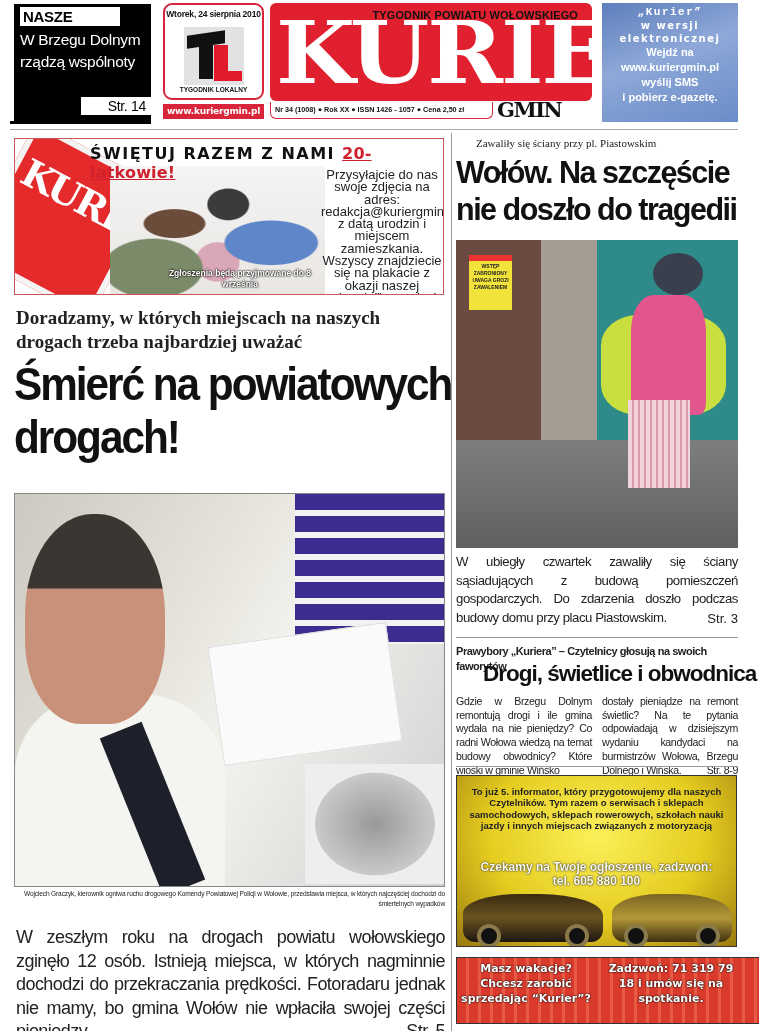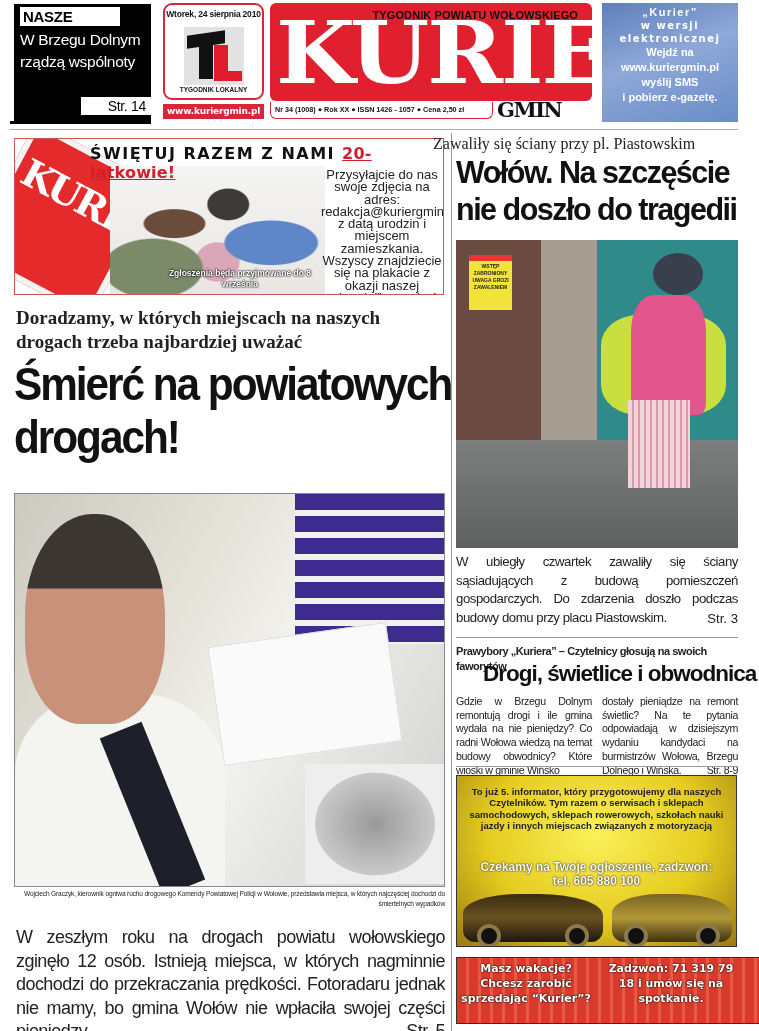--- a/index.html
+++ b/index.html
@@ -31,21 +31,21 @@
   #kurier-banner { left: 270px; top: 3px; width: 322px; height: 98px; background: #e0202f; border-radius: 6px; overflow: hidden; }
   #kurier-banner .tagline { position: absolute; right: 14px; top: 6px; font-size: 11px; font-weight: bold; color: #111; letter-spacing: 0.1px; }
   #kurier-banner .title { position: absolute; left: 6px; top: 4px; font-family: "DejaVu Serif", serif; font-size: 86px; line-height: 92px;
     color: #fff; font-weight: bold; letter-spacing: -2px; transform: scaleX(1.06); transform-origin: left; }
   #issue-info { left: 270px; top: 102px; width: 223px; height: 17px; border: 1.5px solid #d9253a; border-top: none; border-radius: 0 0 6px 6px;
     font-size: 7.2px; font-weight: bold; line-height: 15px; padding-left: 4px; white-space: nowrap; }
   #gmin { left: 497px; top: 97px; font-family: "DejaVu Serif", serif; font-size: 21px; font-weight: bold; letter-spacing: -1.5px; text-align: center; }
 
   #ekurier { left: 602px; top: 3px; width: 136px; height: 119px; background: linear-gradient(160deg, #5e7fbd 0%, #8ea8d8 45%, #6a8cc8 100%);
     color: #fff; text-align: center; }
-  #ekurier .l1 { font-family: Liberation Sans, sans-serif; font-weight: bold; font-size: 11px; letter-spacing: 1.5px; line-height: 13px; margin-top: 3px; }
+  #ekurier .l1 { font-family: Liberation Mono, monospace; font-weight: bold; font-size: 11px; letter-spacing: 1.5px; line-height: 13px; margin-top: 3px; }
   #ekurier .l2 { font-family: "DejaVu Sans", sans-serif; font-weight: bold; font-size: 10px; letter-spacing: 1.5px; line-height: 13px; }
   #ekurier .l3 { font-weight: bold; font-size: 11px; line-height: 15px; }
 
   #top-rule { left: 10px; top: 129px; width: 728px; height: 1px; background: #aaa; }
 
   
   #promo { left: 14px; top: 138px; width: 430px; height: 157px; border: 1px solid #c55; overflow: hidden; background: #fff; }
   #promo .paper { position: absolute; left: -22px; top: 6px; width: 140px; height: 150px; background: #e42a2a; transform: rotate(28deg); border: 6px solid #f3f3f3; }
   #promo .paper span { position: absolute; left: 6px; top: 20px; font-family: "DejaVu Serif", serif; font-weight: bold; font-size: 38px; color: #fff; transform: rotate(0deg); letter-spacing: -2px; }
   #promo .headline { position: absolute; left: 75px; top: 5px; font-size: 16px; font-weight: bold; letter-spacing: 1.5px; color: #111; font-family: "DejaVu Sans", sans-serif; }
@@ -72,21 +72,21 @@
   #lead-photo .tie { position: absolute; left: 115px; top: 230px; width: 45px; height: 170px; background: #1d1f2a; transform: rotate(-22deg); }
   #lead-photo .shelf { position: absolute; left: 280px; top: 0; width: 150px; height: 150px; background: repeating-linear-gradient(#3d2b90 0 16px, #f2f2f2 16px 22px); }
   #lead-photo .map { position: absolute; left: 290px; top: 270px; width: 140px; height: 120px; background: radial-gradient(#999, #c9c9c9 60%, #eee 61%); }
   #lead-photo .papers { position: absolute; left: 200px; top: 140px; width: 180px; height: 120px; background: #fafafa; transform: rotate(-8deg); border: 1px solid #ddd; }
   #lead-caption { left: 14px; top: 889px; width: 431px; text-align: right; font-size: 6.6px; line-height: 10px; color: #222; letter-spacing: -0.15px; }
   #lead-body { left: 16px; top: 926px; width: 429px; font-size: 18px; line-height: 23.5px; color: #222; letter-spacing: -0.55px; text-align: justify; }
   #lead-body .str { float: right; }
 
   
   #col-rule { left: 451px; top: 133px; width: 1px; height: 898px; background: #999; }
-  #wolow-kicker { left: 433px; top: 134px; font-family: "Liberation Serif", serif; font-size: 16px; line-height: 19px; color: #222; }
+  #wolow-kicker { left: 476px; top: 134px; font-family: "Liberation Serif", serif; font-size: 11px; line-height: 19px; color: #222; }
   #wolow-head { left: 456px; top: 154px; width: 290px; font-weight: bold; font-size: 30.5px; line-height: 37px; letter-spacing: -1.5px; }
   #wolow-photo { left: 456px; top: 240px; width: 282px; height: 308px; overflow: hidden;
     background: linear-gradient(90deg, #6a4a41 0 30%, #a59d92 30% 50%, #2f8a8a 50% 100%); }
   #wolow-photo .ground { position: absolute; left: 0; top: 200px; width: 282px; height: 108px; background: linear-gradient(#7c7f7d, #5e615f); }
   #wolow-photo .sign { position: absolute; left: 13px; top: 15px; width: 43px; height: 55px; background: #f2e33b; border-top: 6px solid #e33; }
   #wolow-photo .sign span { display: block; font-size: 5px; font-weight: bold; text-align: center; line-height: 7px; color: #222; margin-top: 2px; }
   #wolow-photo .bag { position: absolute; left: 145px; top: 75px; width: 125px; height: 100px; background: #c8df3f; border-radius: 30%; }
   #wolow-photo .woman { position: absolute; left: 175px; top: 55px; width: 75px; height: 120px; background: #e3568d; border-radius: 30% 30% 10% 10%; }
   #wolow-photo .skirt { position: absolute; left: 172px; top: 160px; width: 62px; height: 88px; background: repeating-linear-gradient(90deg, #f2d3dc 0 4px, #d99aab 4px 6px); }
   #wolow-photo .scarf { position: absolute; left: 197px; top: 13px; width: 50px; height: 42px; background: #3a3f4e; border-radius: 50%; }

